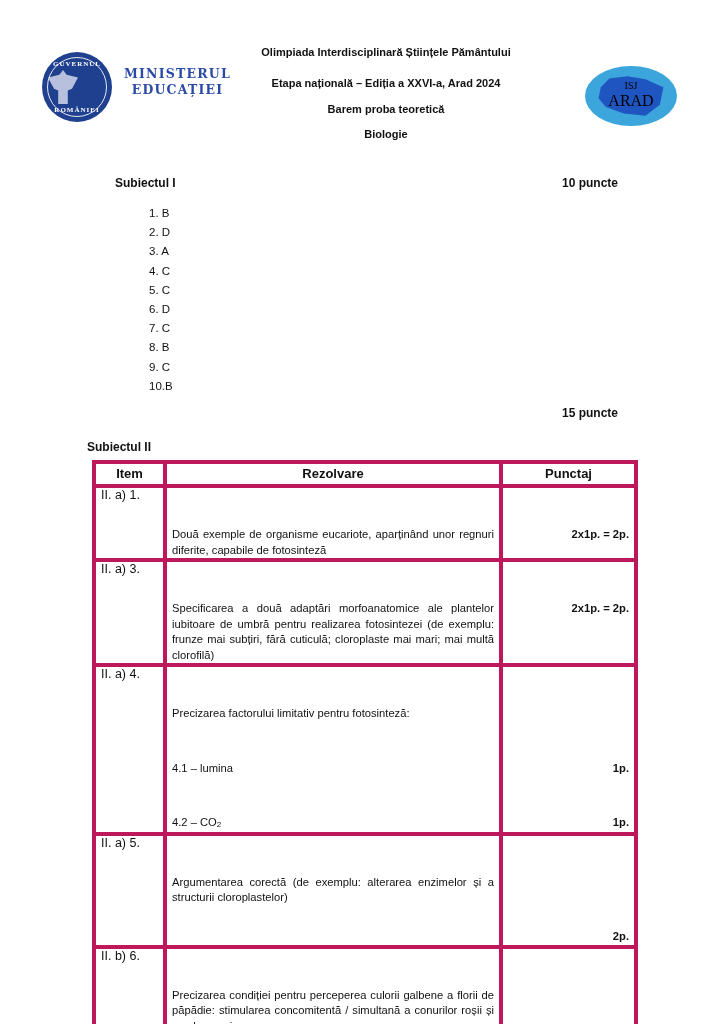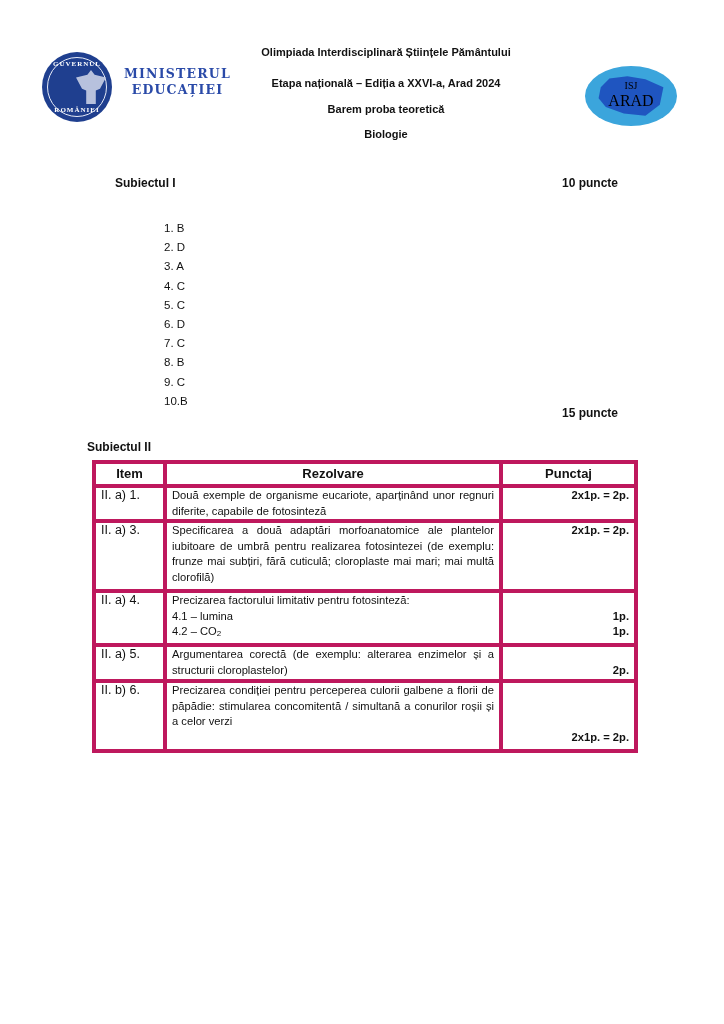--- a/index.html
+++ b/index.html
@@ -4,21 +4,21 @@
 <style>
   html, body { margin: 0; padding: 0; background: #ffffff; }
   body { width: 724px; height: 1024px; position: relative; overflow: hidden;
          font-family: "Liberation Sans", sans-serif; color: #111; }
   .abs { position: absolute; }
 
   
   .gov-logo { left: 42px; top: 52px; width: 70px; height: 70px; border-radius: 50%;
               background: #1f3f8f; display: flex; align-items: center; justify-content: center; }
   .gov-logo .ring { width: 60px; height: 60px; border-radius: 50%; border: 1.5px solid #e6ebf7;
-                    box-sizing: border-box; display: flex; align-items: center; justify-content: flex-end;
+                    box-sizing: border-box; display: flex; align-items: center; justify-content: flex-start;
                     position: relative; }
   .gov-logo .eagle { width: 30px; height: 34px; background: #c8cfe6; opacity: .9;
                      clip-path: polygon(50% 0, 62% 14%, 100% 22%, 80% 55%, 66% 60%, 66% 100%, 34% 100%, 34% 60%, 20% 55%, 0 22%, 38% 14%); }
   .gov-logo .ring-text-top, .gov-logo .ring-text-bot { position: absolute; left: 0; width: 100%; text-align: center;
          font-family: "Liberation Serif", serif; font-size: 7px; color: #fff; font-weight: bold; letter-spacing: 1px; }
   .gov-logo .ring-text-top { top: 2px; }
   .gov-logo .ring-text-bot { bottom: 2px; }
 
   .ministry { left: 124px; top: 66px; font-family: "DejaVu Serif", serif; font-weight: bold; color: #2a4aa8;
               font-size: 12.5px; letter-spacing: 1.2px; line-height: 16px; text-align: center; }
@@ -33,31 +33,31 @@
 
   .title-block { left: 216px; width: 340px; text-align: center; font-weight: bold; font-size: 11px; }
   .t1 { top: 46px; } .t2 { top: 77px; } .t3 { top: 103px; } .t4 { top: 128px; }
 
   .subj { font-weight: bold; font-size: 12px; }
   .s1-title { left: 115px; top: 176px; }
   .s1-points { left: 562px; top: 176px; }
   .s2-title { left: 87px; top: 406px; margin-top: 34px; }
   .s2-points { left: 562px; top: 406px; }
 
-  .answers { left: 149px; top: 204px; list-style: none; margin: 15px; padding: 0; font-size: 11.5px; }
+  .answers { left: 149px; top: 204px; list-style: none; margin: 0; padding: 0; font-size: 11.5px; }
   .answers li { height: 19.2px; line-height: 19.2px; }
 
   table.barem { position: absolute; left: 92px; top: 460px; width: 546px; border-collapse: collapse;
                 font-size: 11.2px; line-height: 15.5px; }
   table.barem td, table.barem th { border: 4px solid #be185d; vertical-align: top; padding: 0 5px; }
   table.barem th { font-weight: bold; font-size: 13px; height: 20px; line-height: 20px; text-align: center; }
   td.item { width: 57px; font-size: 12.5px; padding-left: 6px; padding-top: 1px; }
   td.rez { width: 322px; text-align: justify; }
   td.pct { text-align: right; font-weight: bold; padding-right: 6px; }
-  .line { display: block; }
+  .line { display: block; margin-top: 39px; }
   sub { font-size: 8px; vertical-align: baseline; position: relative; top: 1px; }
 </style>
 </head>
 <body>
 
 <div class="abs gov-logo">
   <div class="ring">
     <span class="ring-text-top">GUVERNUL</span>
     <div class="eagle"></div>
     <span class="ring-text-bot">ROMÂNIEI</span>

